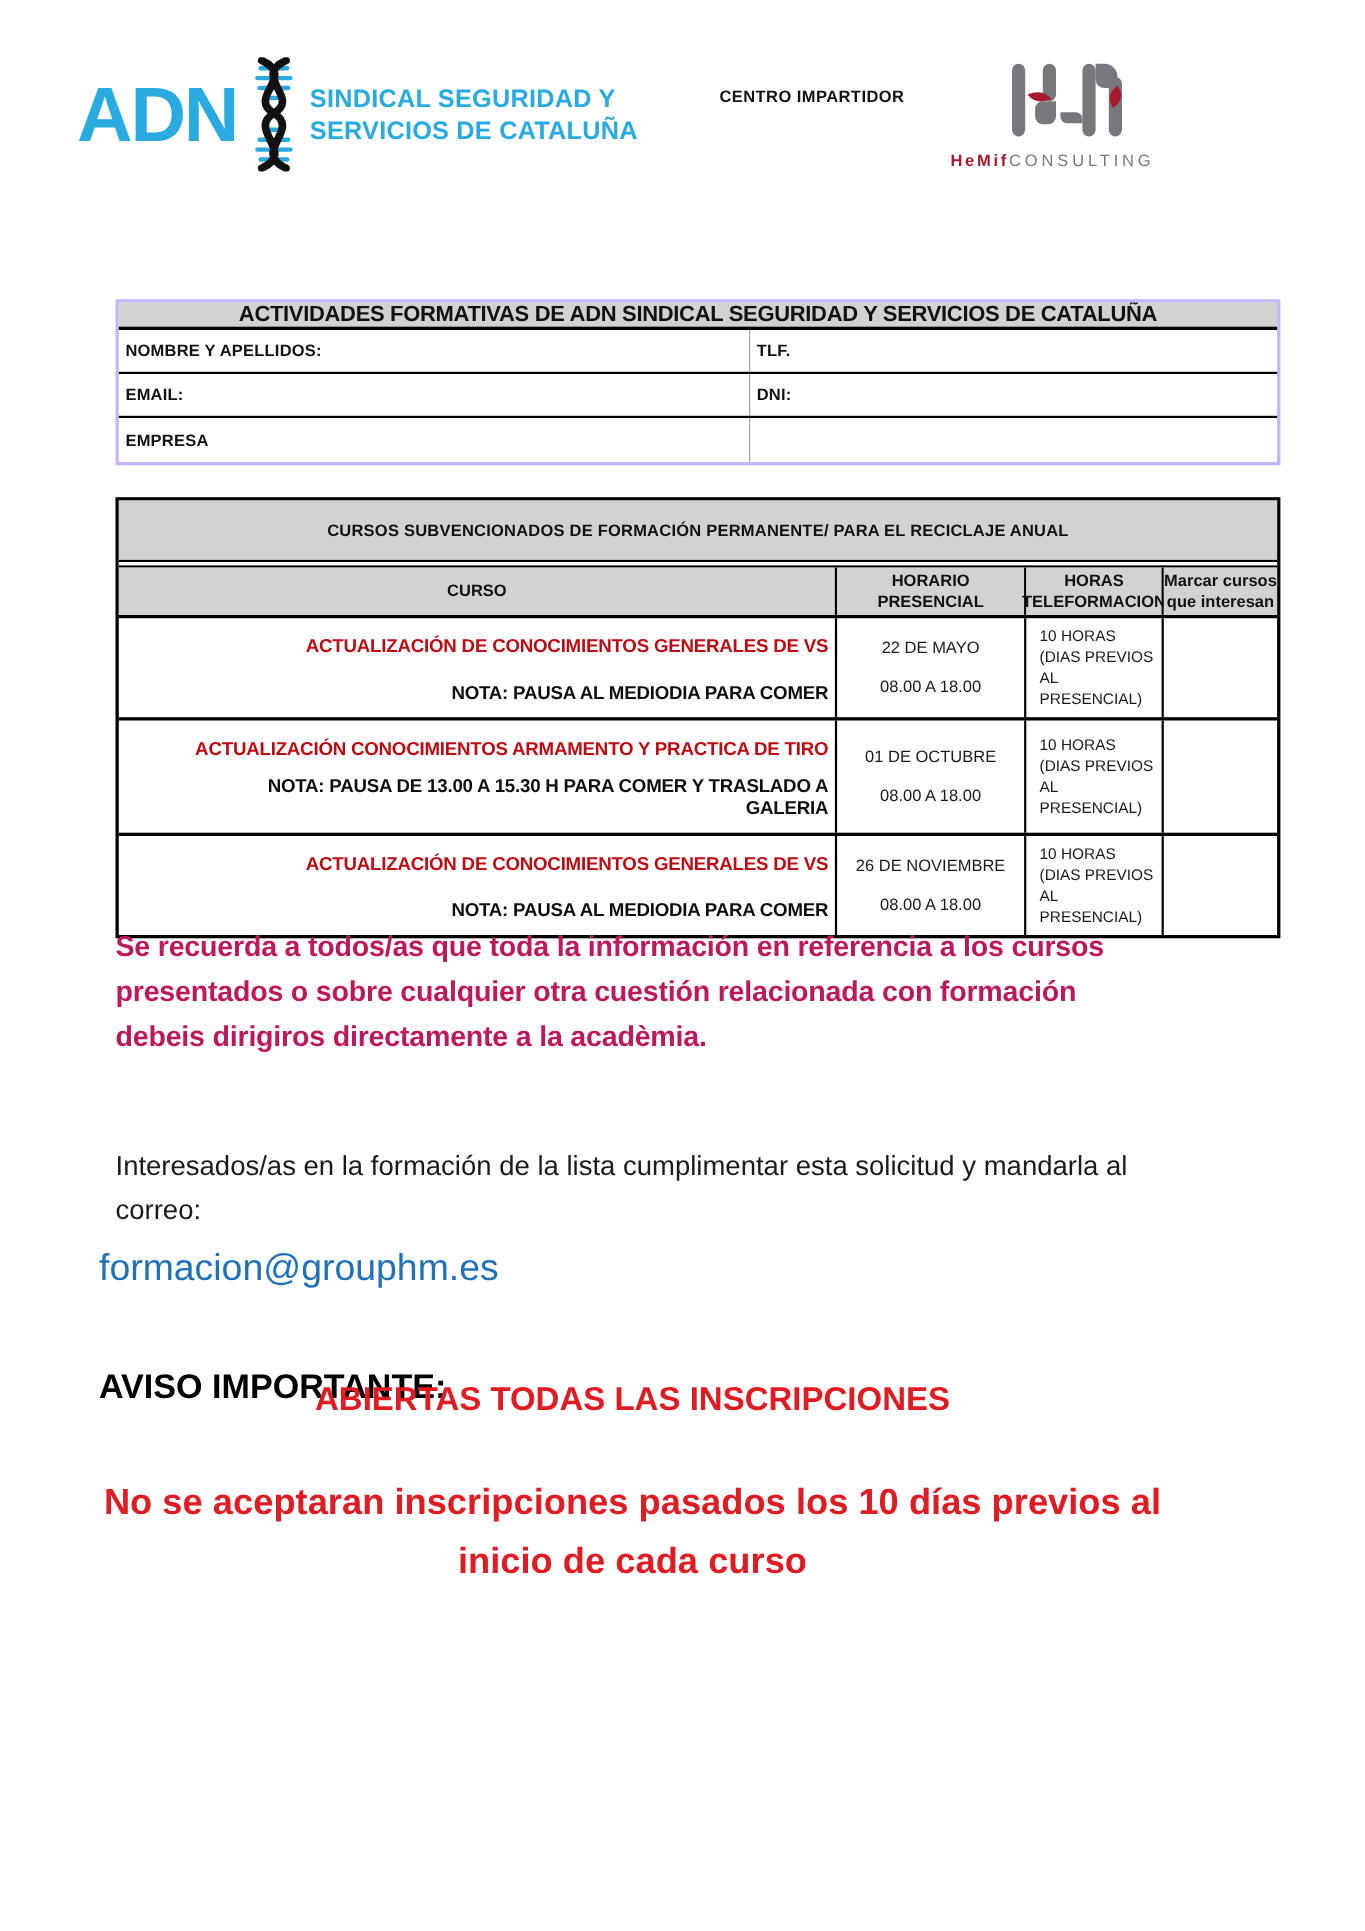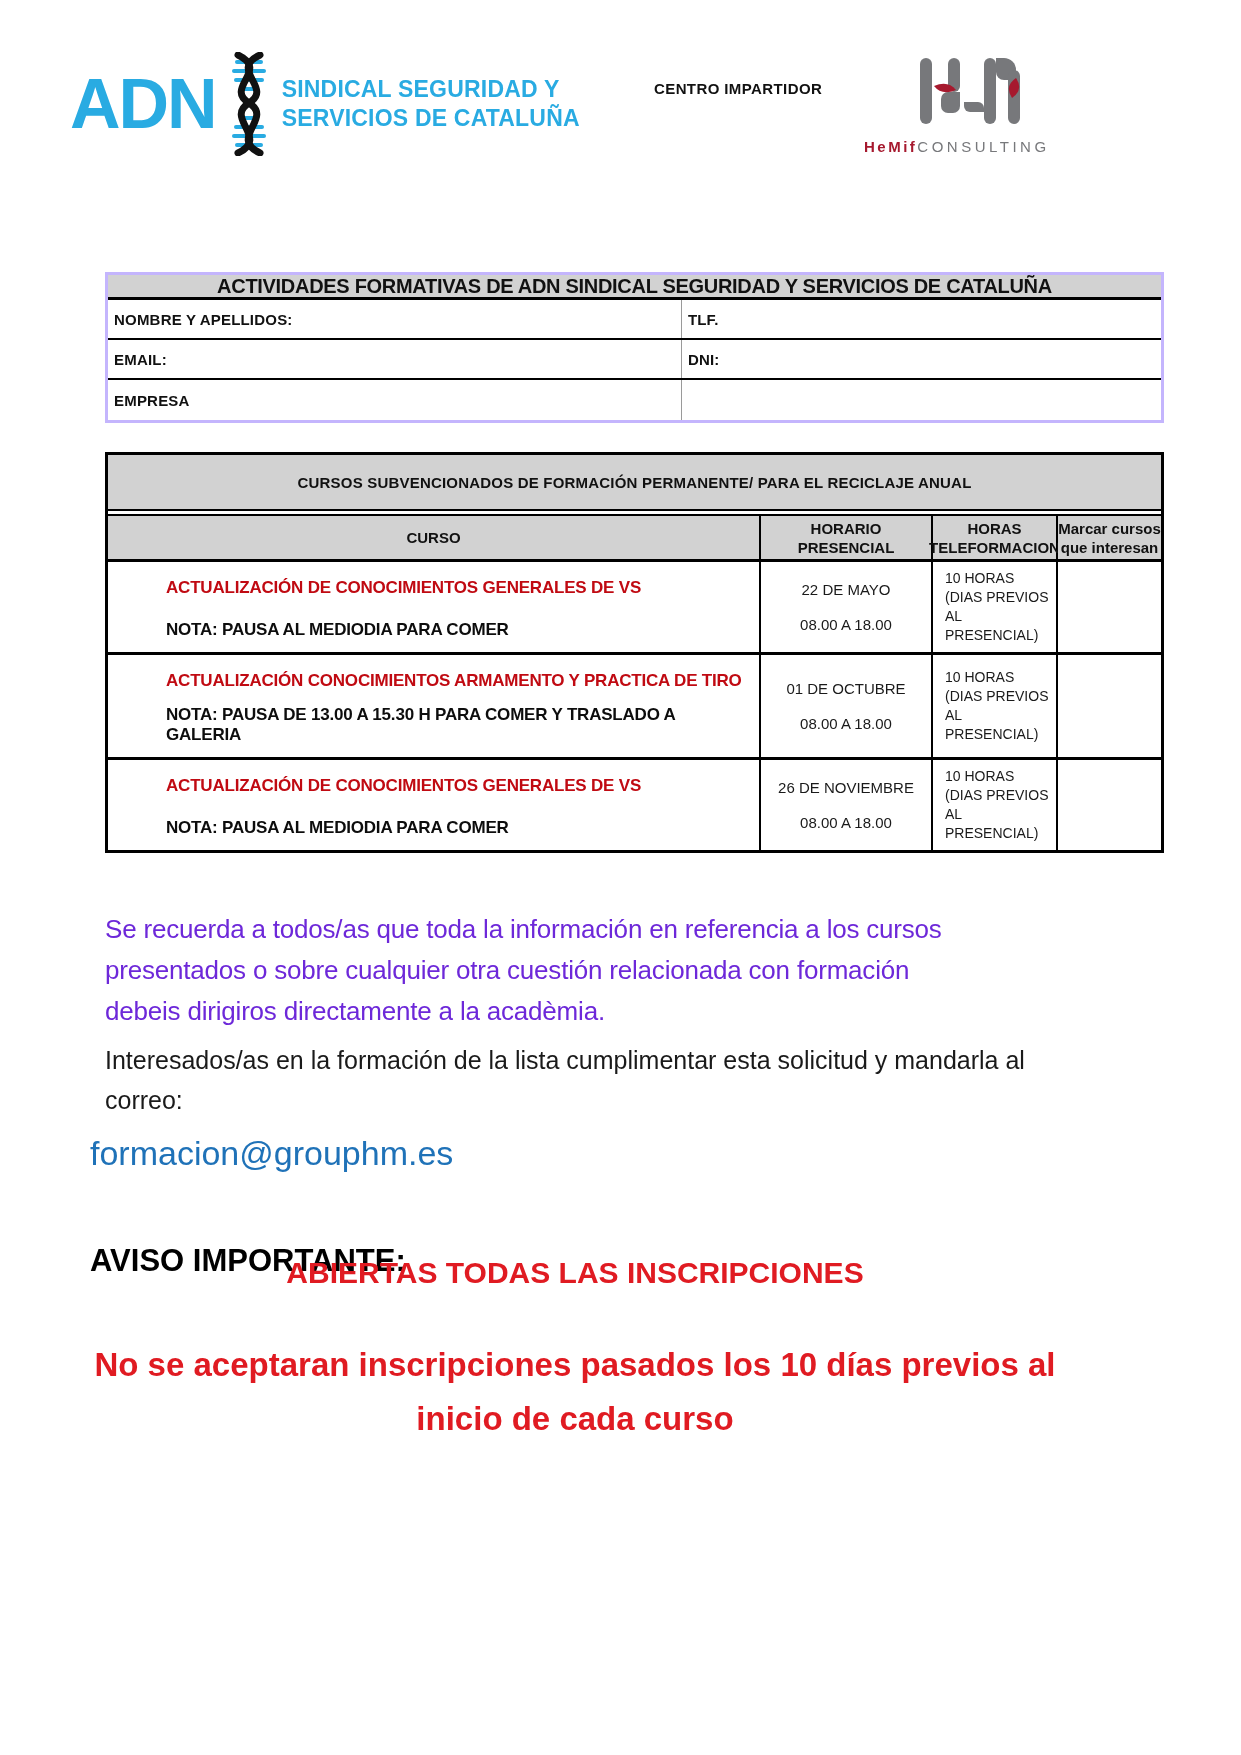--- a/index.html
+++ b/index.html
@@ -52,33 +52,33 @@
   .t2-head > div {
     background:#d2d2d2; border-right:2px solid #000;
     display:flex; align-items:center; justify-content:center; text-align:center;
     font-size:15px; font-weight:bold; line-height:19px; height:43px;
   }
   .t2-head > div:last-child { border-right:none; }
   .t2-row { border-bottom:3px solid #000; }
   .t2-row:last-child { border-bottom:none; }
   .t2-row > div { border-right:2px solid #000; }
   .t2-row > div:last-child { border-right:none; }
-  .cell-curso { padding:16px 16px 12px 58px; display:flex; flex-direction:column; justify-content:space-between; }
+  .cell-curso { padding:16px 6px 12px 58px; display:flex; flex-direction:column; justify-content:space-between;text-align:right; }
   .course-title { color:#c00a12; font-size:17px; font-weight:bold; letter-spacing:-0.2px; }
   .course-note  { color:#0d0d0d; font-size:17px; font-weight:bold; letter-spacing:-0.2px; }
   .cell-horario { display:flex; flex-direction:column; align-items:center; justify-content:center;
     gap:18px; font-size:15px; color:#1a1a1a; text-align:center; }
   .cell-horas { display:flex; align-items:center; padding-left:12px;
     font-size:14px; line-height:19px; color:#1a1a1a; }
   .cell-check { }
   .row-1 { height:93px; } .row-2 { height:105px; } .row-3 { height:90px; }
 
   
-  .reminder { left:105px; top:909px; width:1060px; font-size:26px; font-weight:normal;
-    line-height:41px; letter-spacing:-0.2px; color:#6d28d9; }
+  .reminder { left:105px; top:840px; width:1060px; font-size:26px; font-weight:bold;
+    line-height:41px; letter-spacing:-0.2px; color:#be185d; }
   .instruction { left:105px; top:1040px; width:1060px; font-size:25px; line-height:40px; color:#1a1a1a; }
   .email-link { left:90px; top:1134px; font-size:34px; color:#1f72b8; text-decoration:none; }
   .aviso { left:90px; top:1243px; font-size:31px; font-weight:bold; color:#000; }
   .notice-wrap { left:0; width:1150px; text-align:center; }
   .notice1 { top:1256px; font-size:30px; font-weight:bold; color:#e01b22; }
   .notice2 { top:1338px; font-size:33px; font-weight:bold; color:#e01b22; line-height:54px; }
 </style>
 </head>
 <body>
 

